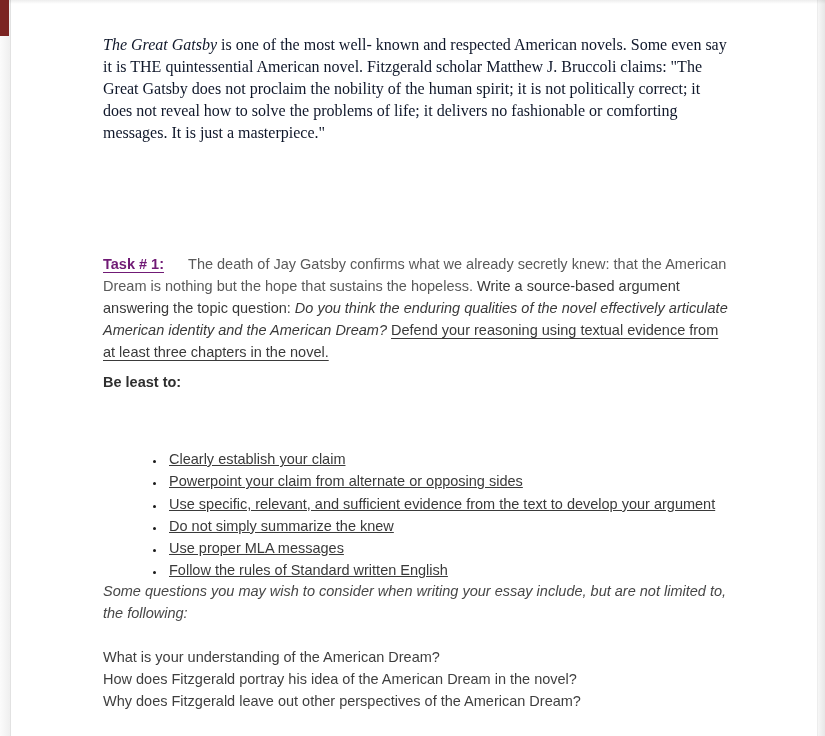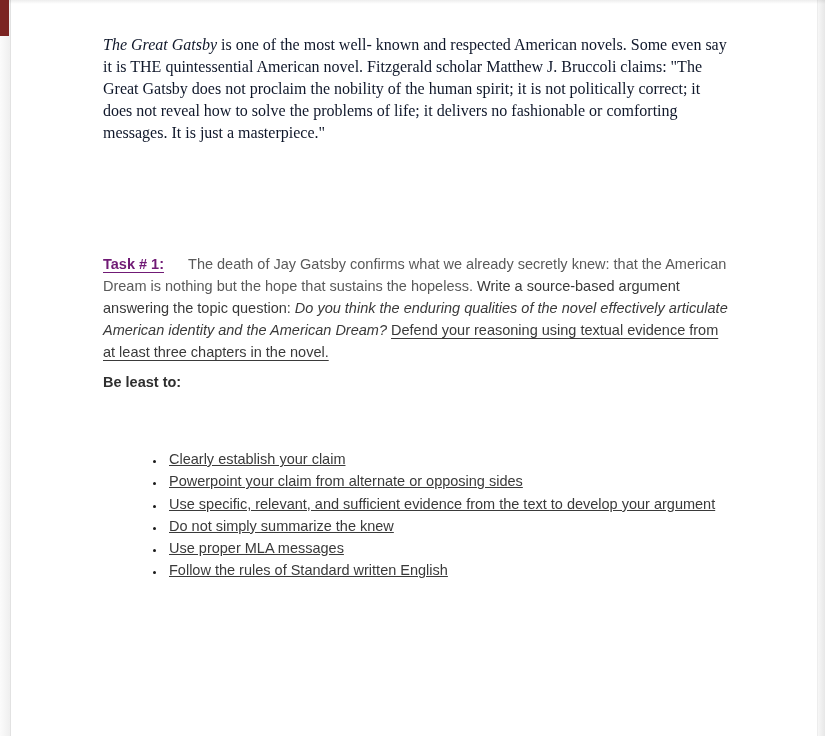--- a/index.html
+++ b/index.html
@@ -98,16 +98,22 @@
 
     <ul class="sans requirements-list">
       <li>Clearly establish your claim</li>
       <li>Powerpoint your claim from alternate or opposing sides</li>
       <li>Use specific, relevant, and sufficient evidence from the text to develop your argument</li>
       <li>Do not simply summarize the knew</li>
       <li>Use proper MLA messages</li>
       <li>Follow the rules of Standard written English</li>
     </ul>
 
+    <p class="sans considerations-paragraph">Some questions you may wish to consider when writing your essay include, but are not limited to, the following:</p>
 
+    <div class="sans questions-block">
+      <p>What is your understanding of the American Dream?</p>
+      <p>How does Fitzgerald portray his idea of the American Dream in the novel?</p>
+      <p>Why does Fitzgerald leave out other perspectives of the American Dream?</p>
+    </div>
 
   </div>
 </div>
 
 </body></html>

